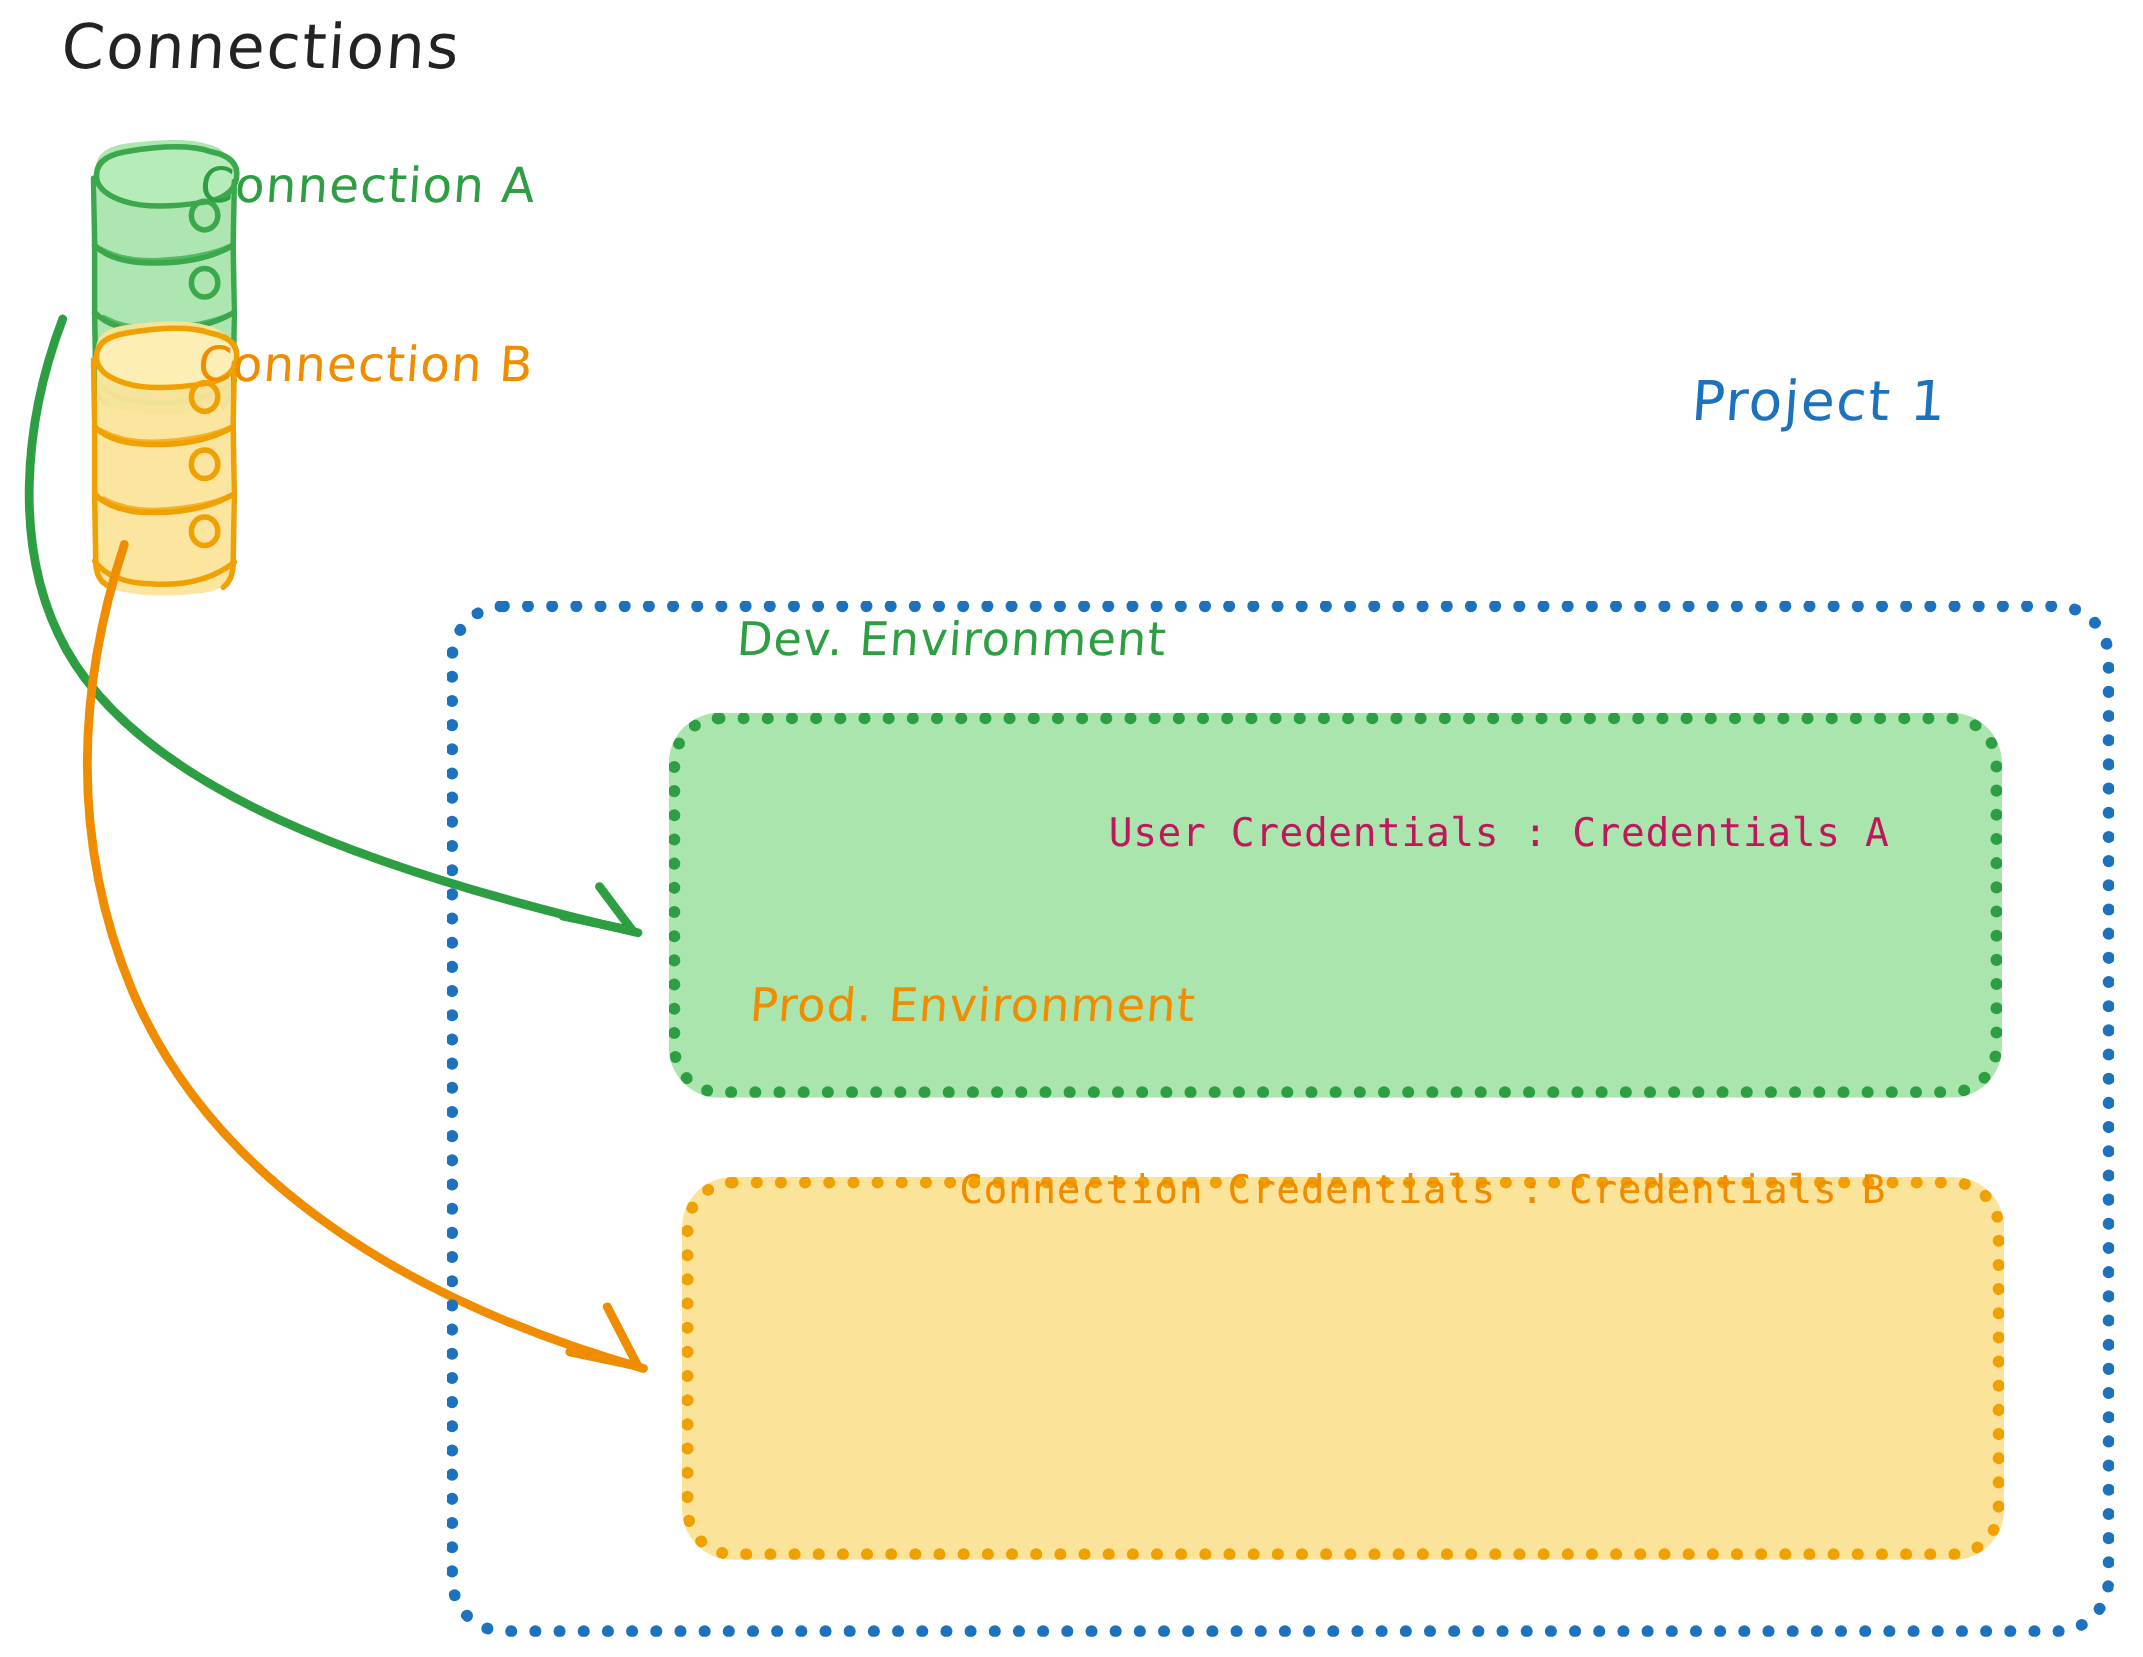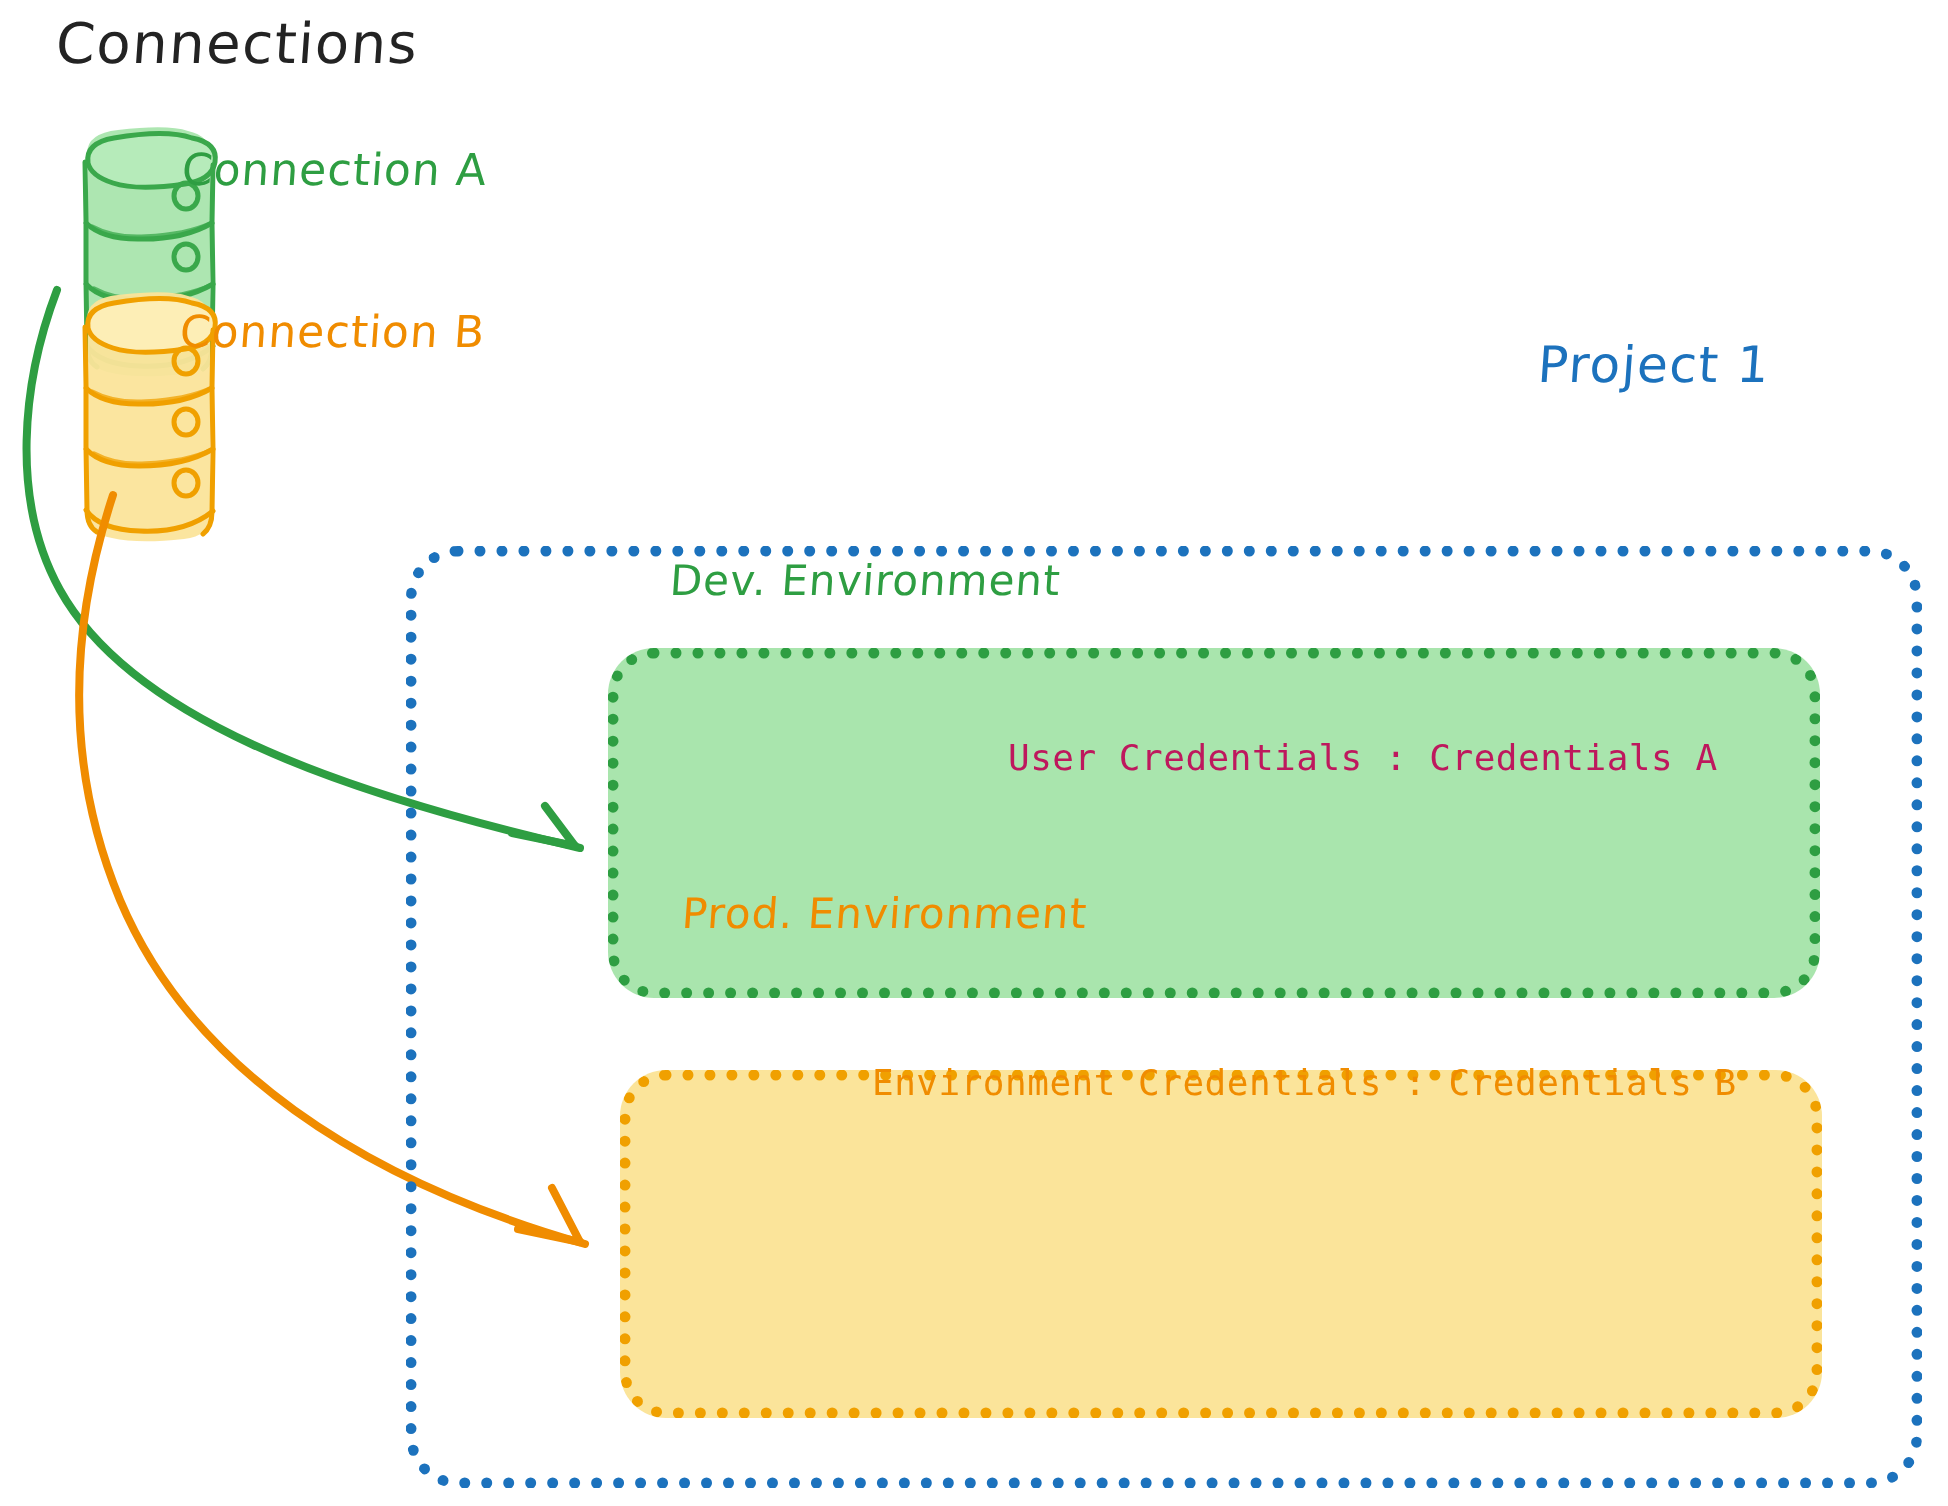--- a/index.html
+++ b/index.html
@@ -202,13 +202,13 @@
 <div class="txt label-conn-b">Connection B</div>
 
 <div class="txt label-project">Project 1</div>
 
 <div class="txt label-dev-env">Dev. Environment</div>
 
 <div class="txt creds creds-dev">User Credentials : Credentials A</div>
 
 <div class="txt label-prod-env">Prod. Environment</div>
 
-<div class="txt creds creds-prod">Environment Credentials : Credentials B</div>
+<div class="txt creds creds-prod">Connection Credentials : Credentials B</div>
 
 </body></html>

